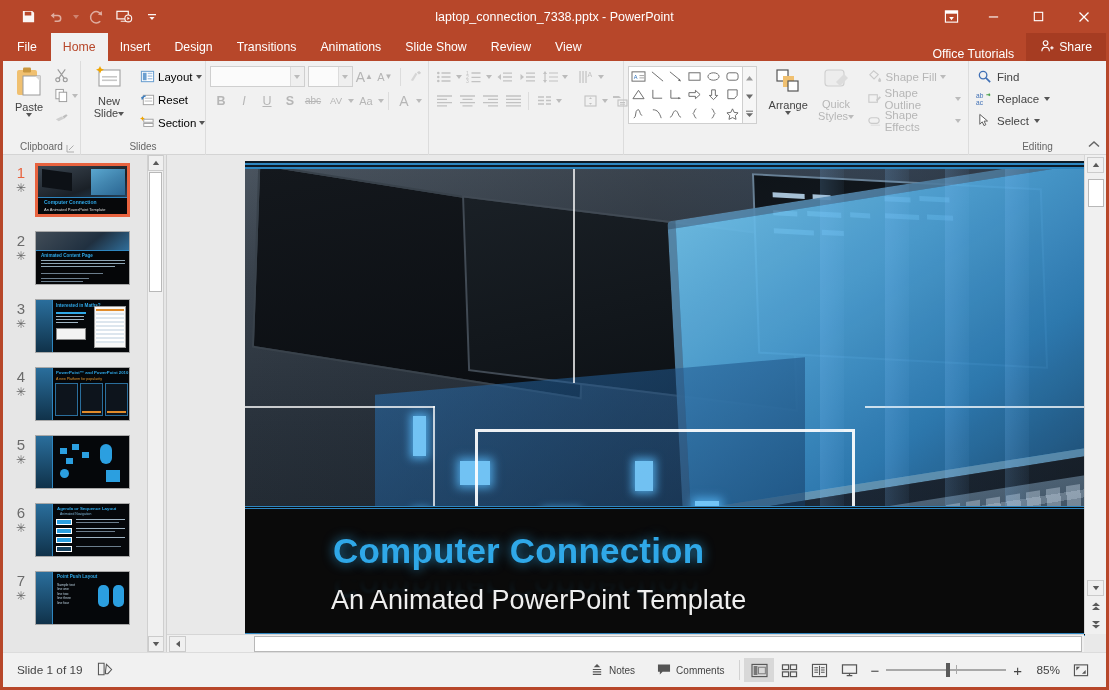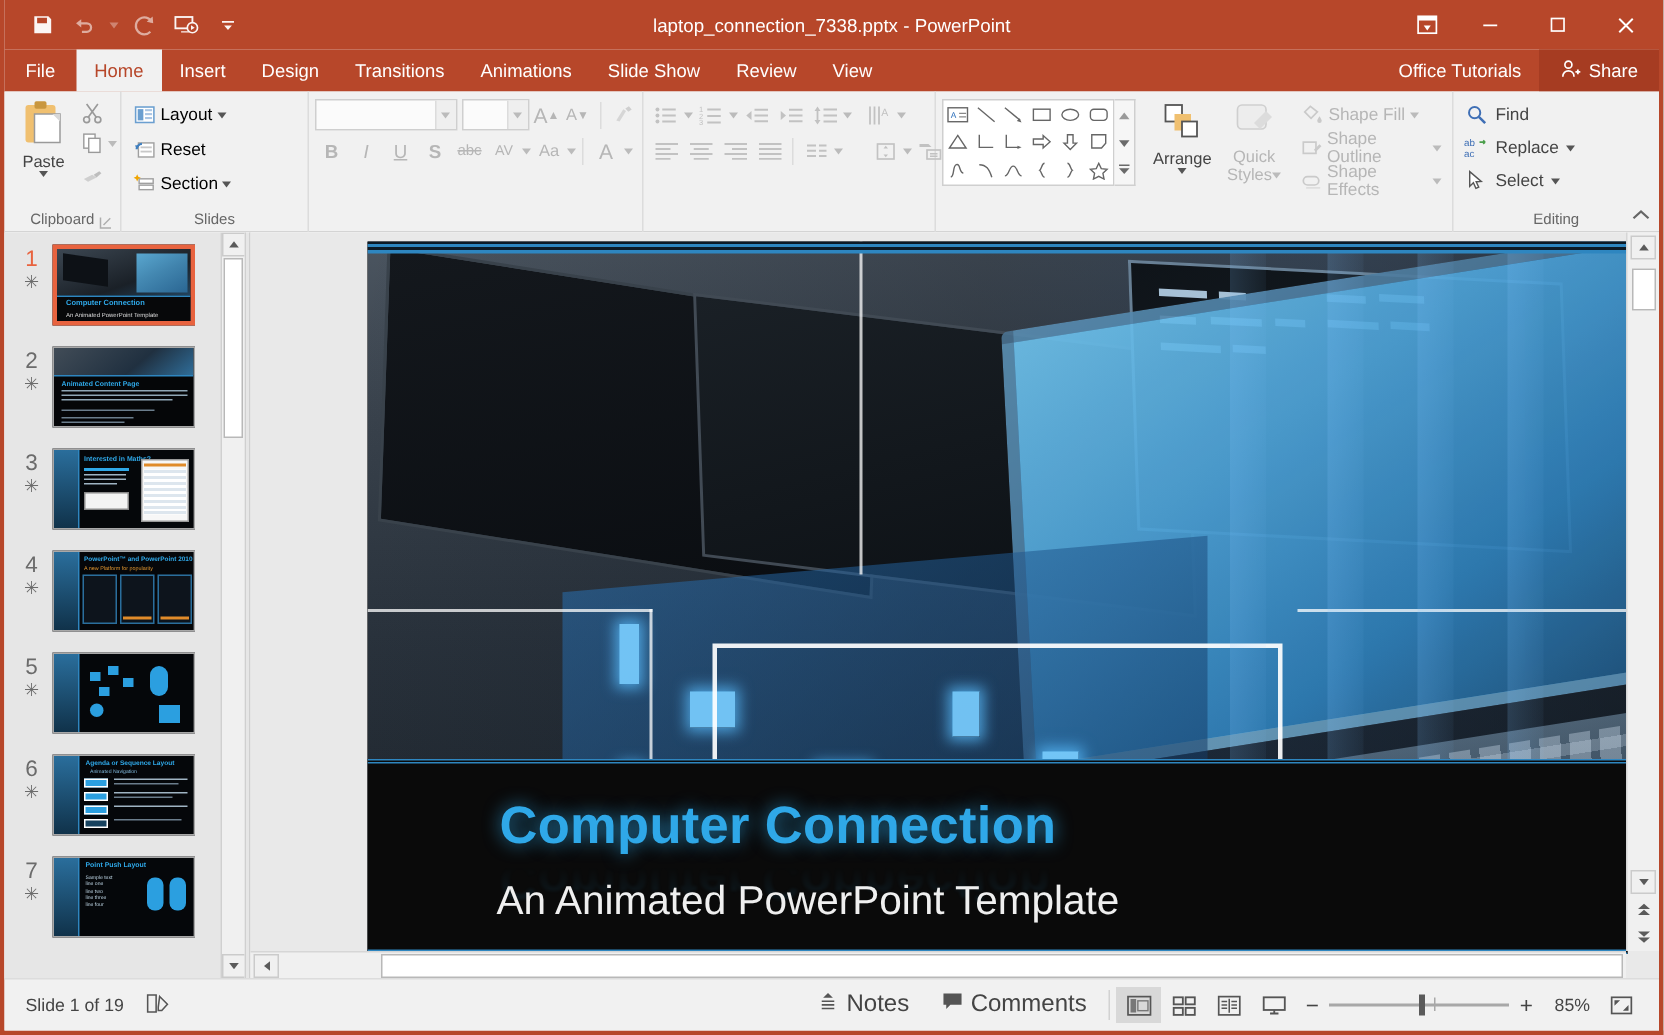--- a/index.html
+++ b/index.html
@@ -23,21 +23,21 @@
   .winbtns{ position:absolute; right:0; top:0; display:flex; height:33px; }
   .winbtn{ width:45px; height:33px; display:flex; align-items:center; justify-content:center; color:#fff; }
   .winbtn.rib{ width:40px; }
 
   
   .tabstrip{ height:28px; background:#b7472a; display:flex; align-items:stretch; position:relative;}
   .tab{ padding:0 12px; display:flex; align-items:center; color:#fff; font-size:12.3px; height:28px;}
   .tab.file{ padding:0 14px; }
   .tab.active{ background:#f1f1f1; color:#b7472a; }
   .tellme{ display:flex; align-items:center; gap:5px; color:#fff; font-size:12.3px; padding-left:10px;}
-  .tb-right{ position:absolute; right:0; top:0; height:28px; display:flex; align-items:center; }
+  .tb-right{ position:absolute; right:0; top:0; height:28px; display:flex; align-items:flex-end; }
   .office-tut{ color:#fff; font-size:12.3px; padding:0 12px; }
   .share-btn{ color:#fff; font-size:12.3px; display:flex; align-items:center; gap:5px;
               background:#a63c22; height:28px; padding:0 14px; }
 
   
   .ribbon{ height:94px; background:#f1f1f1; border-bottom:1px solid #d4d4d4;
            display:flex; position:relative; }
   .rgroup{ position:relative; height:94px; display:flex; flex-direction:column;
            border-right:1px solid #dcdcdc; }
   .rgroup-body{ flex:1; display:flex; align-items:flex-start; padding:3px 4px 0 4px; }
@@ -186,21 +186,21 @@
   .vs-btn{ width:17px;height:16px;margin:2px auto;display:flex;align-items:center;justify-content:center;
            background:#f0f0f0;border:1px solid #cbcbcb;}
   .vs-thumb{ position:absolute; left:3px; width:16px; top:24px; height:28px; background:#fff; border:1px solid #b8b8b8;}
   .vs-bottom{ position:absolute; left:0; right:0; bottom:0; }
 
   
   .status{ position:absolute; left:0; right:0; bottom:0; height:35px; background:#f1f1f1;
            display:flex; align-items:center; border-top:1px solid #dcdcdc; }
   .st-left{ display:flex; align-items:center; gap:14px; padding-left:14px; font-size:11.8px; color:#444;}
   .st-right{ margin-left:auto; display:flex; align-items:center; gap:0; padding-right:10px; }
-  .st-item{ display:flex; align-items:center; gap:5px; font-size:16px; color:#444; padding:0 11px; height:24px;justify-content:space-between;}
+  .st-item{ display:flex; align-items:center; gap:5px; font-size:10px; color:#444; padding:0 11px; height:24px;justify-content:space-between;}
   .viewbtn{ width:30px;height:24px;display:flex;align-items:center;justify-content:center;}
   .viewbtn.active{ background:#d8d8d8; }
   .zoom-wrap{ display:flex; align-items:center; gap:7px; padding:0 6px;}
   .zoom-track{ width:120px; height:2px; background:#a8a8a8; position:relative;}
   .zoom-knob{ position:absolute; left:60px; top:-6px; width:4px; height:14px; background:#5a5a5a;}
   .zoom-tick{ position:absolute; left:70px; top:-4px; width:1px; height:9px; background:#a8a8a8;}
   .zoom-pct{ font-size:11.8px; color:#444; width:32px; text-align:right;}
   .st-sep{ width:1px; height:20px; background:#d2d2d2; margin:0 4px;}
 </style>
 </head>
@@ -346,20 +346,34 @@
               <path fill="none" stroke="#777" stroke-width="1" d="M1 1v7h7"></path>
               <path stroke="#777" stroke-width="1" d="M3 6 7.5 1.5"></path>
             </svg>
         </span>
       </div>
     </div>
 
     <div class="rgroup g-slides">
       <div class="rgroup-body">
         <div class="slides-inner">
+          <div class="bigbtn" style="width:48px">
+            <span>
+              <svg width="28" height="26" viewBox="0 0 28 26">
+                <rect x="4" y="4" width="21" height="16" fill="#fff" stroke="#a0a0a0" stroke-width="1.1"></rect>
+                <rect x="7" y="10" width="15" height="1.6" fill="#c8c8c8"></rect>
+                <rect x="7" y="13.5" width="15" height="1.6" fill="#c8c8c8"></rect>
+                <path fill="#f0a500" d="M5 0l1.2 2.6L9 3.8 6.2 5 5 7.6 3.8 5 1 3.8 3.8 2.6z"></path>
+              </svg>
+            </span>
+            <span class="lbl">
+              <span>New</span><br>
+              <span>Slide</span><span class="caret"></span>
+            </span>
+          </div>
           <div style="display:flex;flex-direction:column;gap:2px;padding-top:2px">
             <div class="smallbtn">
               <span class="icoSq">
                 <svg width="15" height="15" viewBox="0 0 16 16">
                     <rect x="1.5" y="2.5" width="13" height="11" fill="#fff" stroke="#6b9fd0" stroke-width="1.1"></rect>
                     <rect x="3" y="4" width="4" height="8" fill="#6b9fd0"></rect>
                     <rect x="8.2" y="4" width="5" height="1.5" fill="#aac6e4"></rect>
                     <rect x="8.2" y="6.8" width="5" height="1.5" fill="#aac6e4"></rect>
                     <rect x="8.2" y="9.6" width="5" height="1.5" fill="#aac6e4"></rect>
                   </svg>

